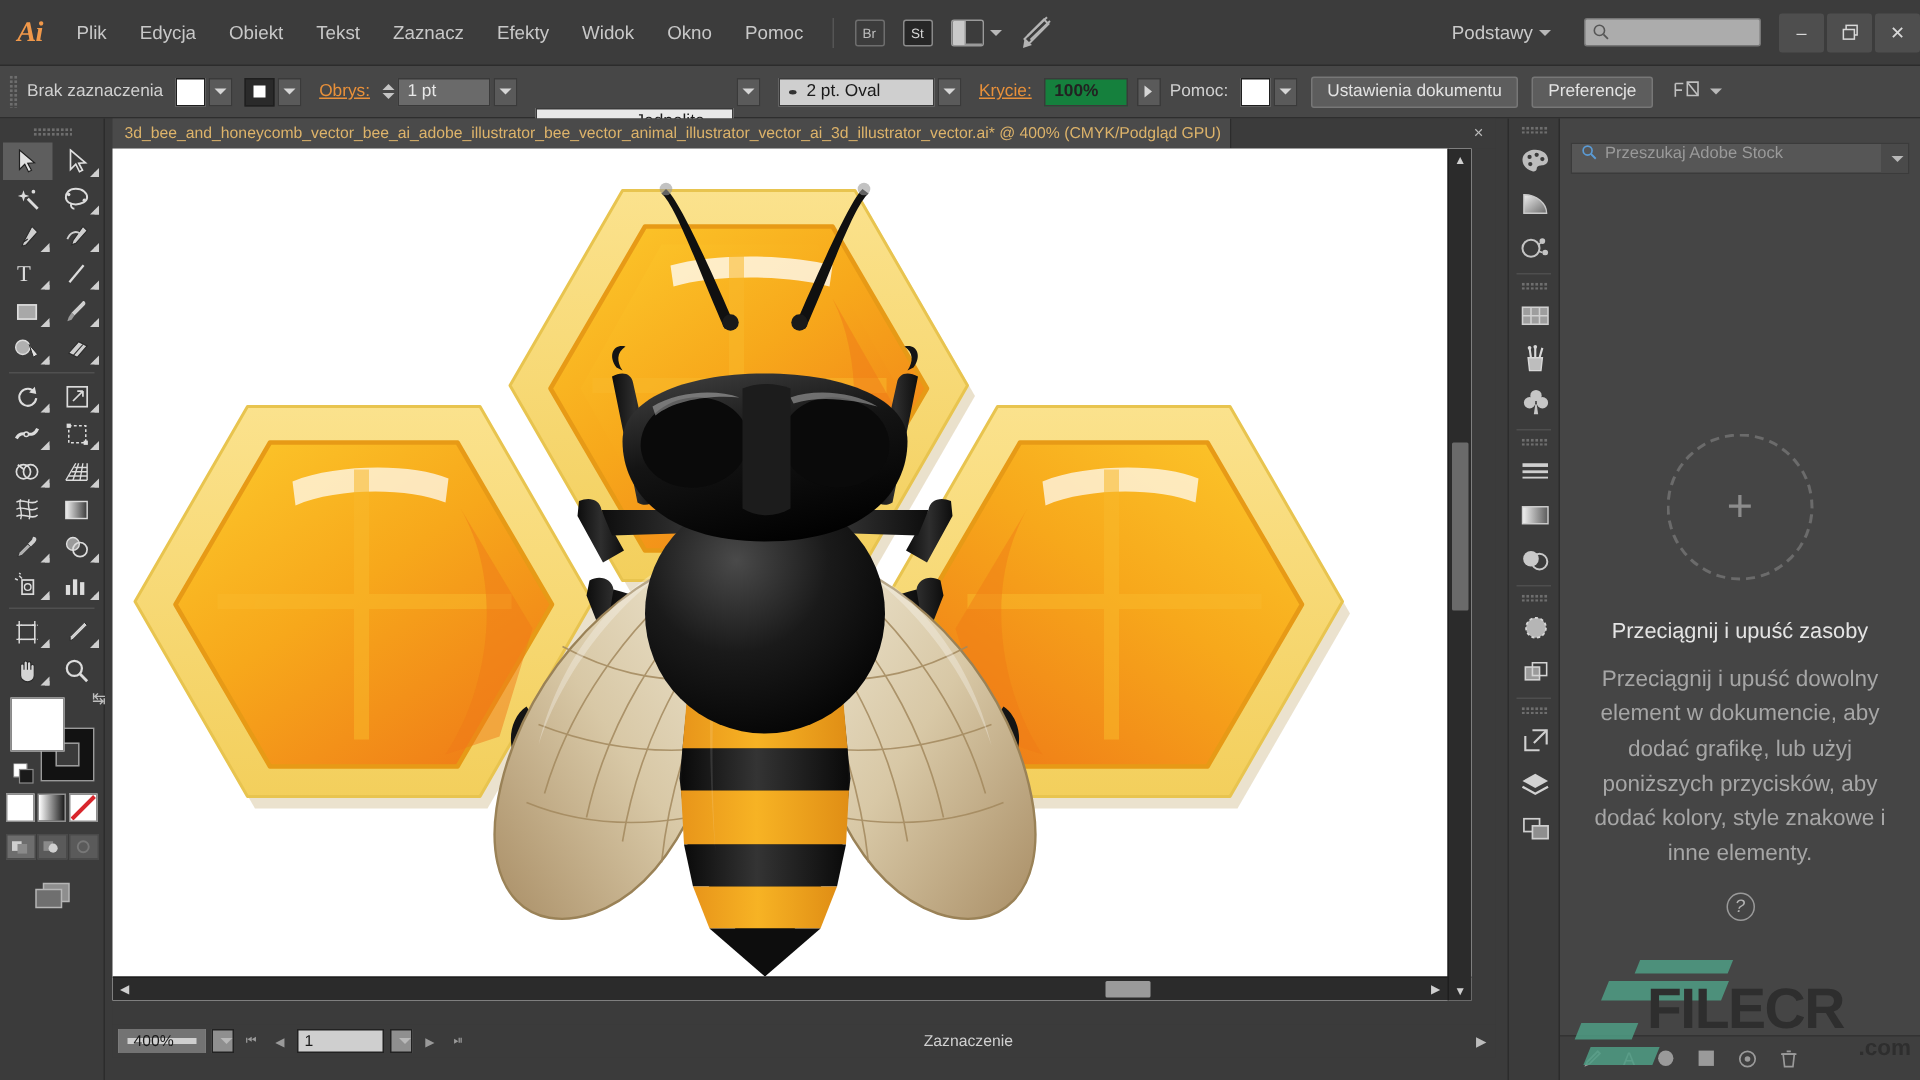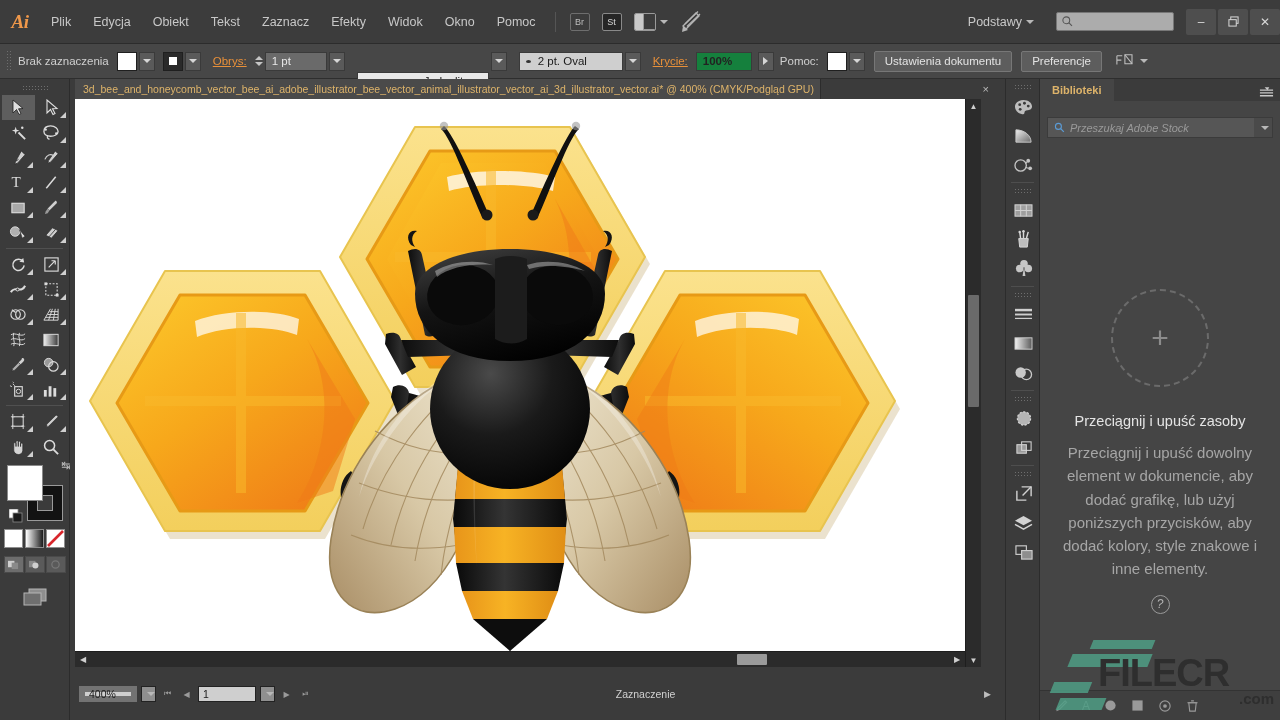--- a/index.html
+++ b/index.html
@@ -227,21 +227,21 @@
     flex: 1; height: 21px; background: #5f5f5f; border: 1px solid #3b3b3b;
     color: #fff; font-size: 11.5px; font-weight: bold; display: flex; align-items: center;
     padding-left: 8px; position: relative;
   }
   .lib-select .caret { position: absolute; right: 6px; border-top-color: #ddd; }
   .view-btn { width: 21px; height: 21px; background: #4a4a4a; border: 1px solid #5c5c5c;
               display: flex; align-items: center; justify-content: center; }
   .view-btn.on { background: #2f2f2f; border-color: #757575; }
   .lib-search {
     margin-top: 8px; height: 21px; background: #565656; border: 1px solid #3b3b3b;
-    display: flex; align-items: center; padding-left: 6px; gap: 5px; position: relative; font-style: italic;
+    display: flex; align-items: flex-start; padding-left: 6px; gap: 5px; position: relative;
   }
   .lib-search-input { flex: 1; color: #9a9a9a; font-size: 11px; }
   .lib-search-dd { position: absolute; right: 0; top: 0; width: 18px; height: 19px;
                    background: #4a4a4a; display: flex; align-items: center; justify-content: center; }
   .lib-empty { position: absolute; left: 0; top: 210px; width: 240px; text-align: center; }
   .drop-circle {
     width: 98px; height: 98px; margin: 0 auto 26px; border: 2px dashed #6b6b6b; border-radius: 50%;
     display: flex; align-items: center; justify-content: center; color: #8c8c8c;
     font-size: 30px; font-weight: 300; line-height: 1;
   }
@@ -980,31 +980,20 @@
     </div>
     <div class="dock-ico">
       <svg width="20" height="18" viewBox="0 0 21 19">
         <rect x="2" y="3" width="11" height="9" fill="none" stroke="#cfcfcf" stroke-width="1.2"></rect>
         <rect x="8" y="8" width="11" height="9" fill="#8e8e8e" stroke="#cfcfcf" stroke-width="1.2"></rect>
       </svg>
     </div>
   </div>
 
   <div class="libpanel">
-    <div class="lib-tabrow">
-      <div class="lib-tab">
-        <span>Biblioteki</span>
-      </div>
-      <div class="lib-menu">
-        <svg width="15" height="12" viewBox="0 0 16 12">
-          <path d="M11 1 L6 1 L9 4 Z" fill="#c9c9c9"></path>
-          <path d="M1 4 L15 4 M1 7 L15 7 M1 10 L15 10" stroke="#c9c9c9" stroke-width="1.4"></path>
-        </svg>
-      </div>
-    </div>
 
     <div class="lib-body">
 
       <div class="lib-search">
         <svg width="11" height="11" viewBox="0 0 14 14">
           <circle cx="5.6" cy="5.6" r="3.8" fill="none" stroke="#5b9bd5" stroke-width="1.4"></circle>
           <path d="M8.5 8.5 L12.5 12.5" stroke="#5b9bd5" stroke-width="1.6"></path>
         </svg>
         <span class="lib-search-input">Przeszukaj Adobe Stock</span>
         <span class="lib-search-dd">

